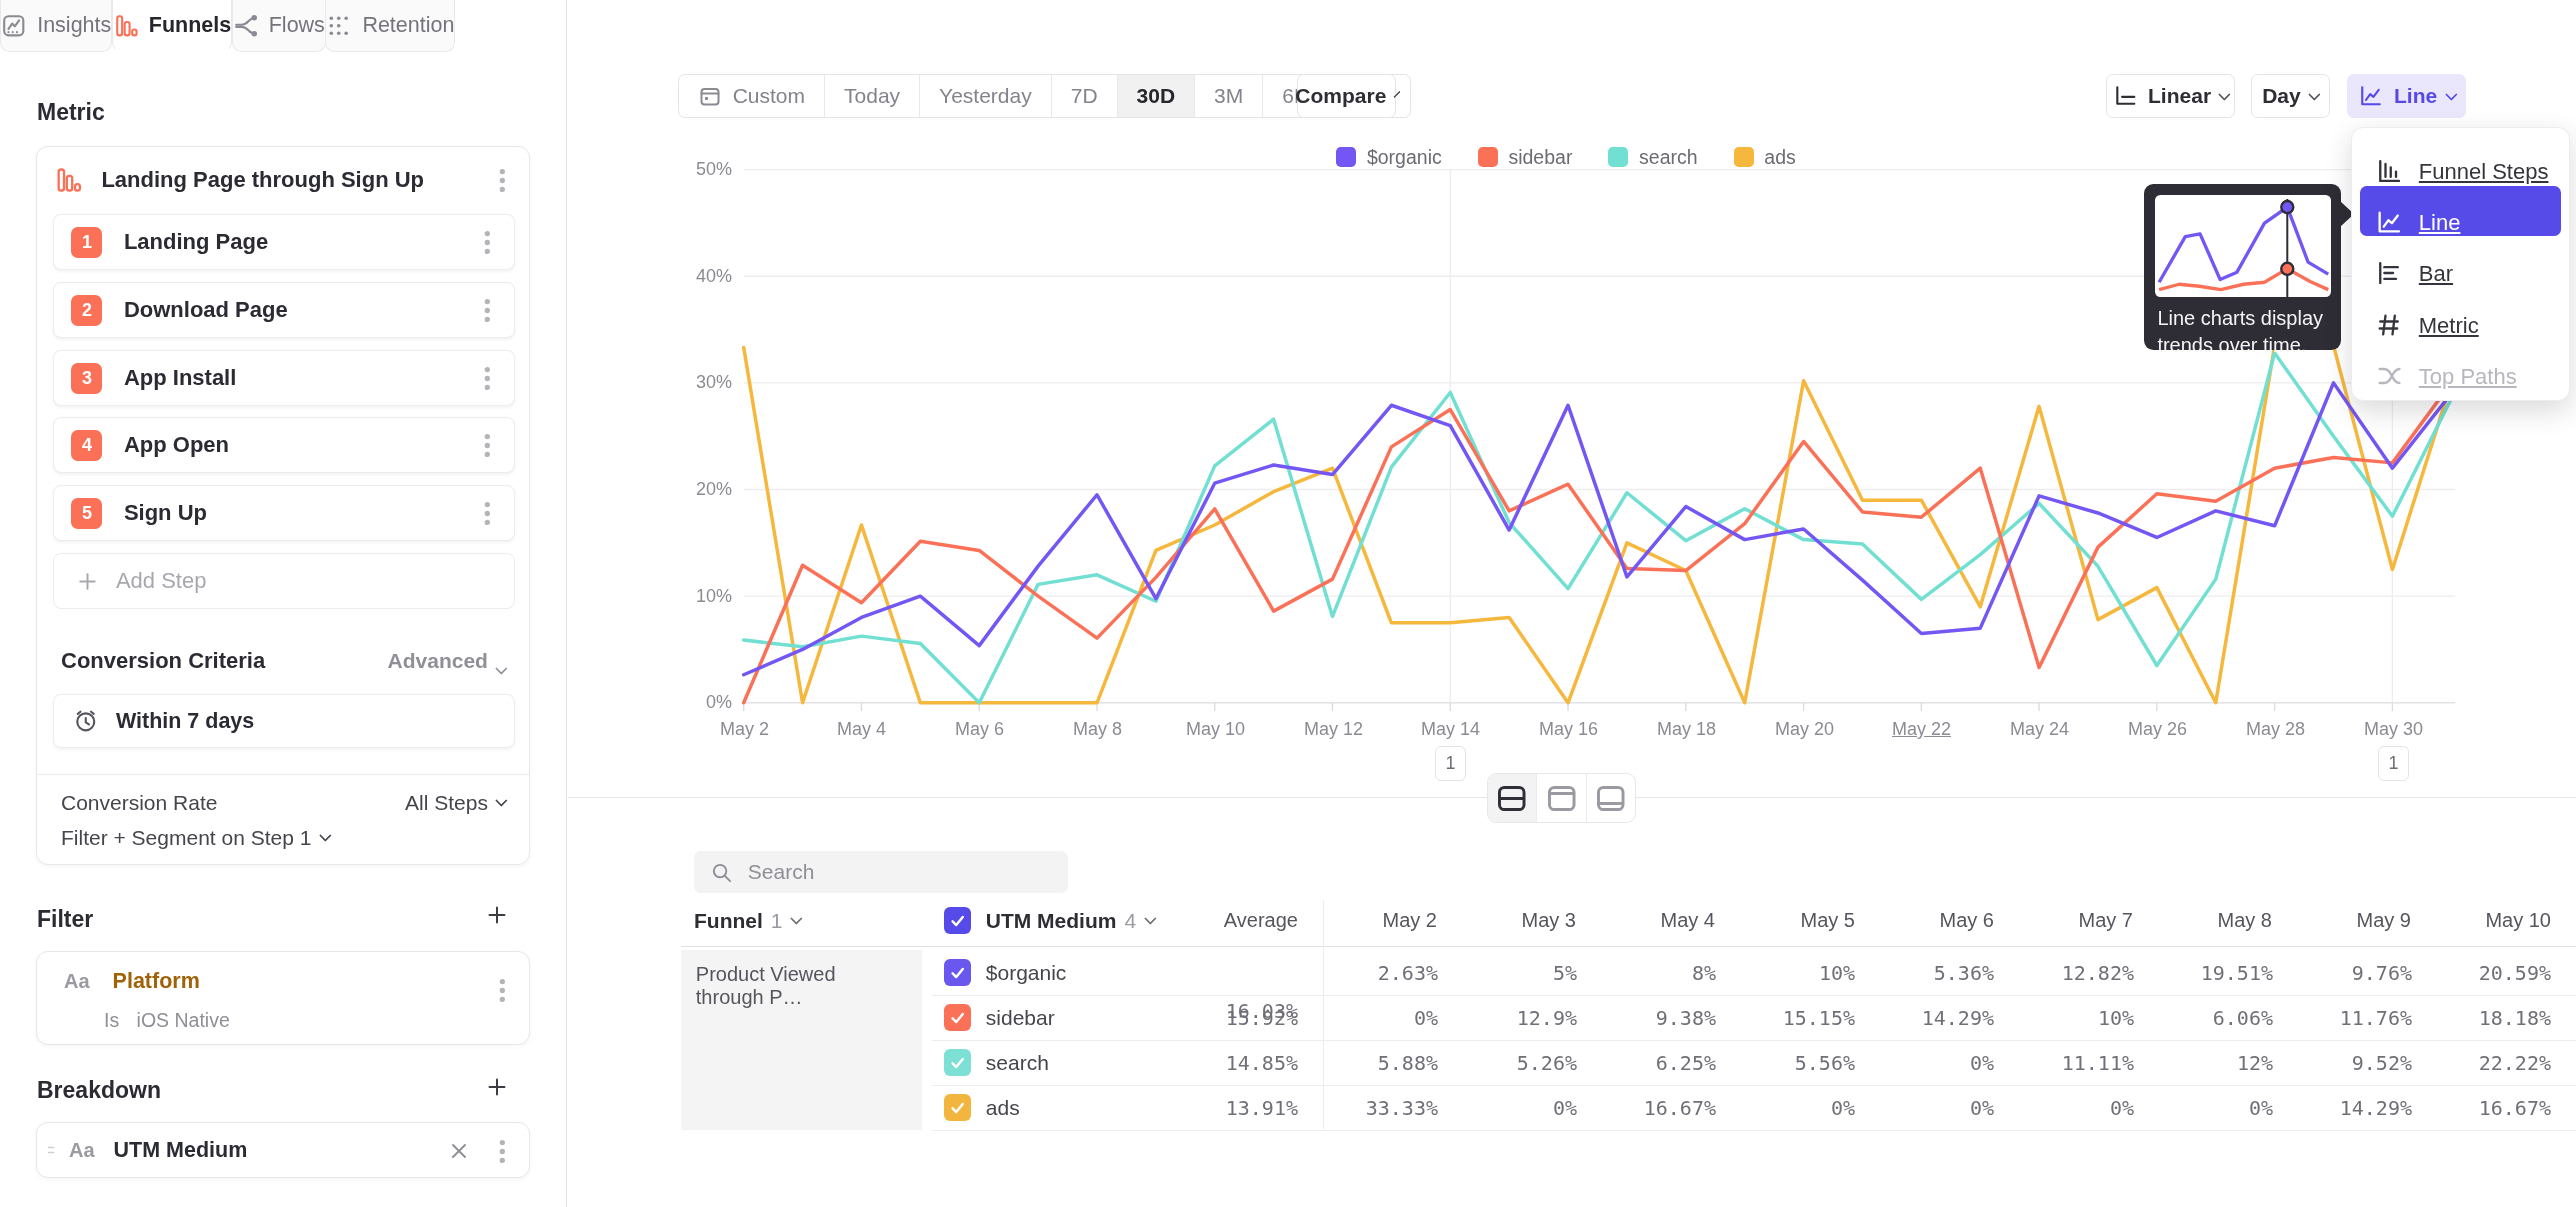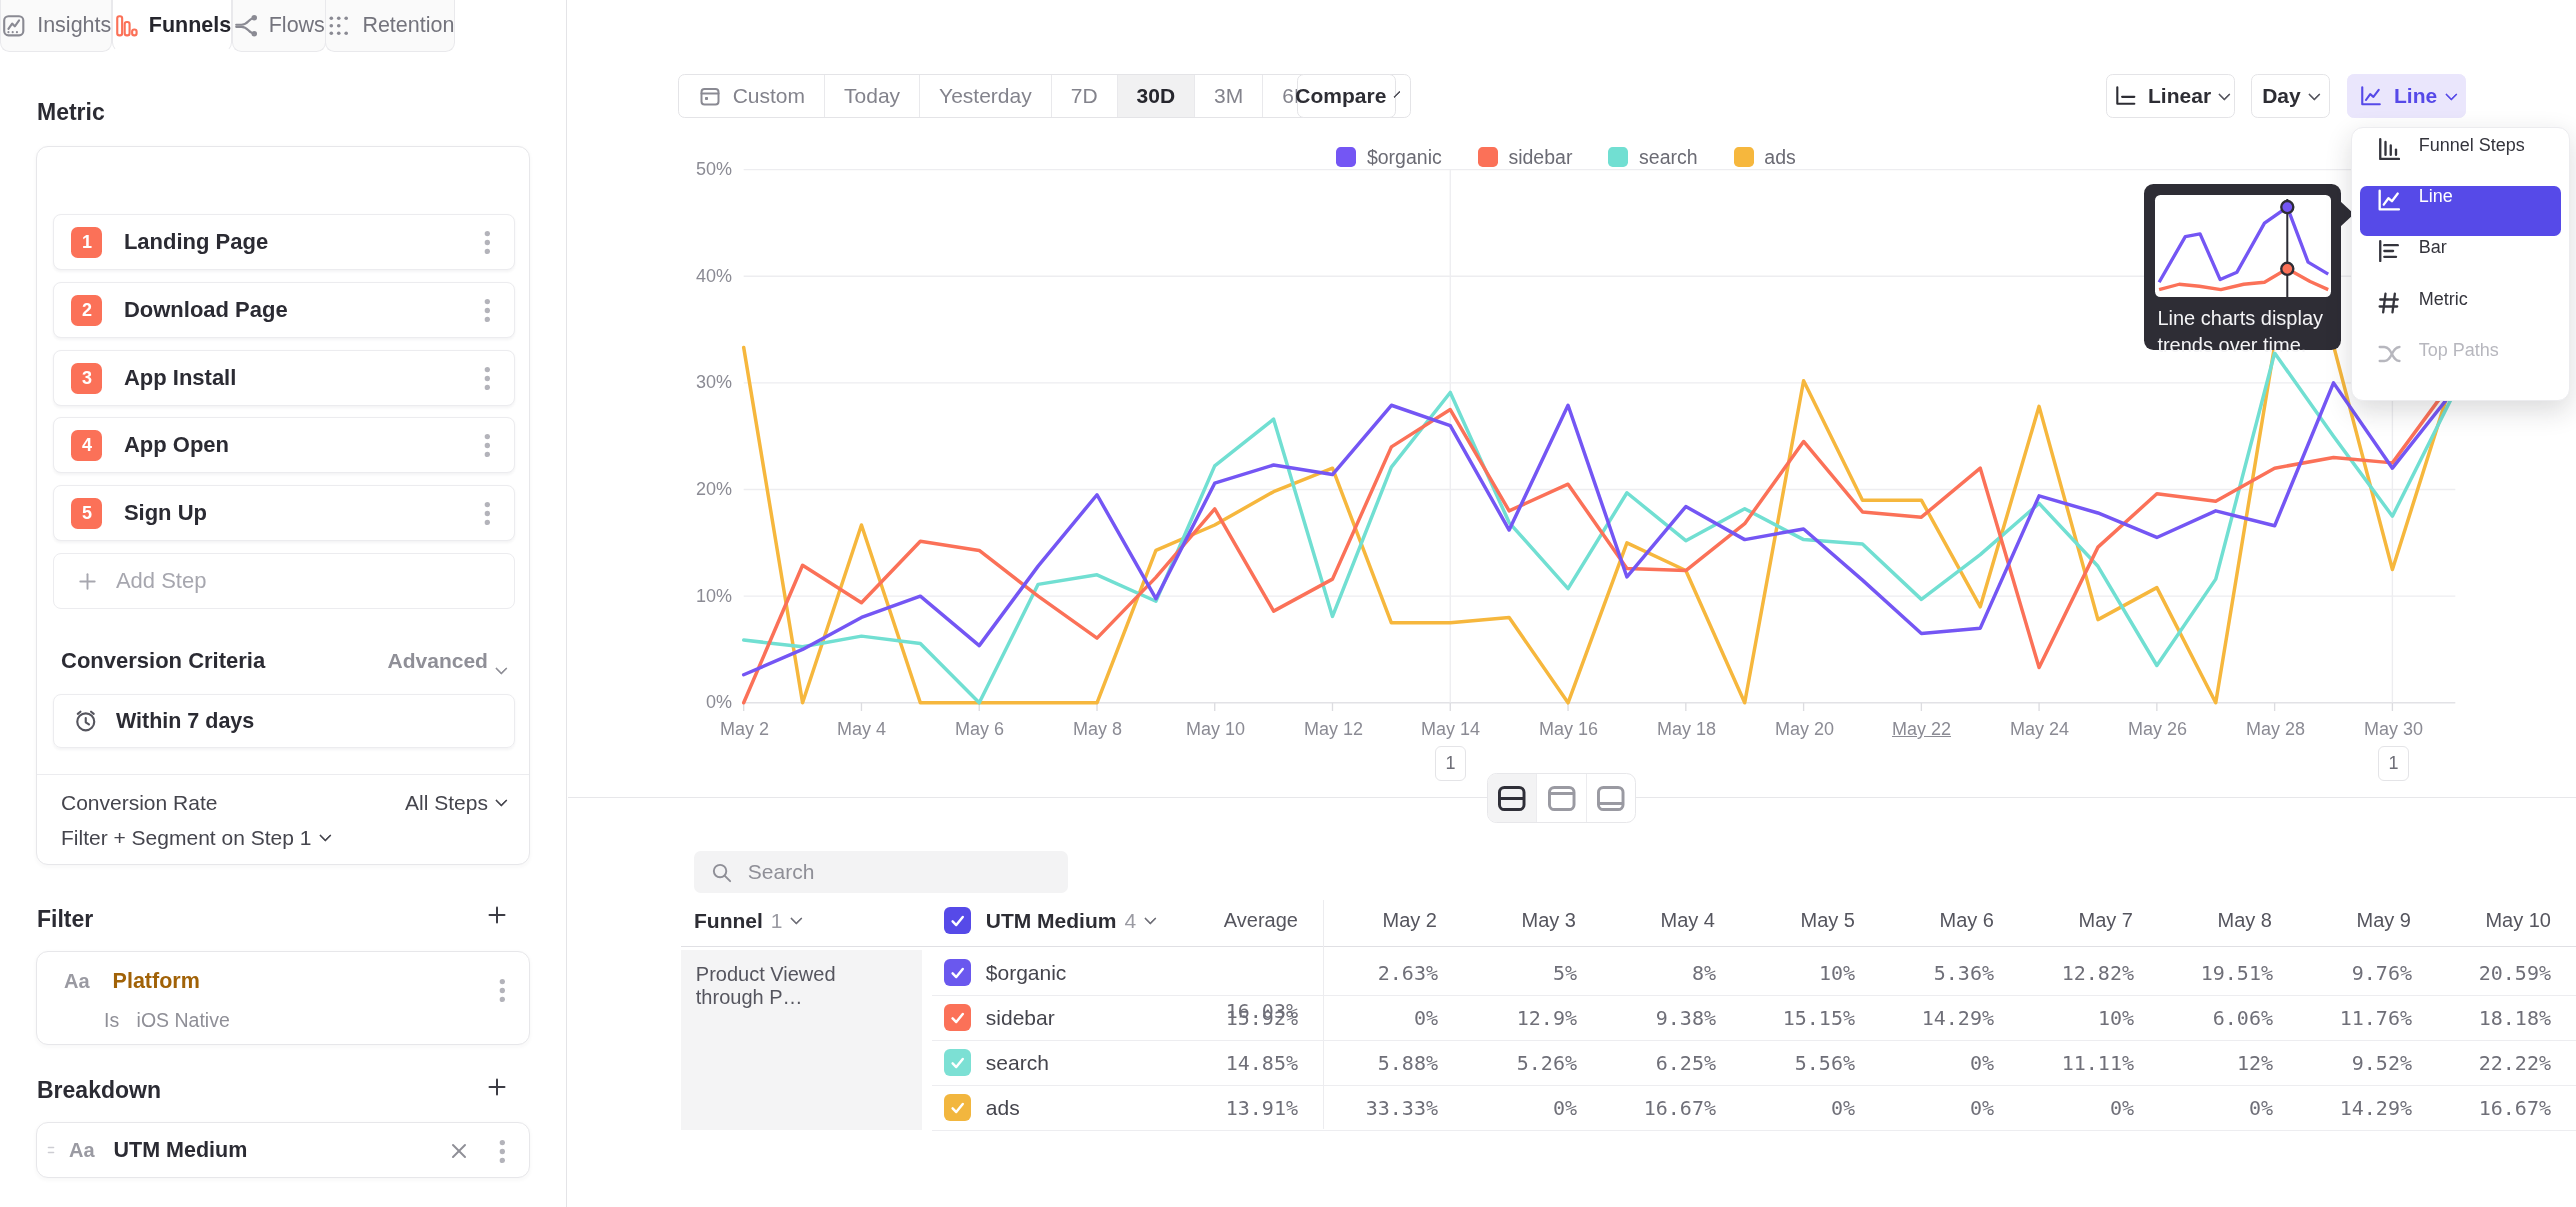--- a/index.html
+++ b/index.html
@@ -140,22 +140,22 @@
   .vborder { position:absolute; width:0.7px; background:#ececef; }
   .funnel-cell { position:absolute; left:681px; top:950px; width:241px; height:180px;
     background:#f4f4f5; font-size:20px; color:#55555e; padding:13.4px 14.8px; }
   .row-label { position:absolute; display:flex; align-items:center; height:45px;
     font-size:21px; color:#45454d; }
 
   
   .menu { position:absolute; left:2351px; top:127px; width:219px; height:274px;
     background:#fff; border:0.7px solid #ececef; border-radius:12px;
     box-shadow:0 9.4px 27px rgba(30,30,40,.16); padding:6.7px 8px; z-index:30; }
-  .menu-item { position:relative; height:50px; border-radius:6.7px; display:flex; align-items:flex-start;
-    font-size:18px; color:#34343c; font-weight:500; cursor:pointer; margin-bottom:1.3px; }
+  .menu-item { position:relative; height:50px; border-radius:6.7px; display:flex; align-items:flex-end;
+    font-size:22px; color:#34343c; font-weight:500; cursor:pointer; margin-bottom:1.3px;text-decoration:underline; }
   .menu-item .micon { width:28px; height:28px; margin:0 16px 0 14.8px; color:#34343c; }
   .menu-item.selected { background:#564ae8; color:#fff; }
   .menu-item.selected .micon { color:#fff; }
   .menu-item.disabled { color:#b7b7be; cursor:default; }
   .menu-item.disabled .micon { color:#b7b7be; }
 
   
   .tooltip { position:absolute; left:2144px; top:184px; width:197px; height:166px;
     background:#2e2d35; border-radius:9.4px; z-index:29; }
   .tooltip-arrow { position:absolute; right:-13.4px; top:17.4px; width:0; height:0;
@@ -219,20 +219,37 @@
               <circle cx="19" cy="19" r="1.7" fill="currentColor" stroke="none"></circle>
             </svg>
           </span>
         <span>Retention</span>
       </div>
     </div>
 
     <div class="side-heading" style="top:99px;">Metric</div>
 
     <div class="card metric-card">
+      <div class="metric-header">
+        <span class="micon">
+            <svg viewBox="0 0 24 24" fill="none" stroke="currentColor" stroke-width="2" stroke-linecap="round" stroke-linejoin="round">
+              <rect x="4" y="3" width="4.6" height="18" rx="2"></rect>
+              <rect x="11" y="8.5" width="4.6" height="12.5" rx="2"></rect>
+              <rect x="18" y="15.5" width="4.2" height="5.5" rx="2"></rect>
+            </svg>
+          </span>
+        <span class="metric-title">Landing Page through Sign Up</span>
+        <span class="kebab">
+            <svg viewBox="0 0 6 24" fill="currentColor">
+              <circle cx="3" cy="4" r="2.4"></circle>
+              <circle cx="3" cy="12" r="2.4"></circle>
+              <circle cx="3" cy="20" r="2.4"></circle>
+            </svg>
+          </span>
+      </div>
       <div id="steps-container">
           <div class="step-row" style="top: 67px;">
             <span class="step-badge">1</span>
     <span class="step-label">Landing Page</span>
     <span class="kebab">
               <svg viewBox="0 0 6 24" fill="currentColor">
                 <circle cx="3" cy="4" r="2.4"></circle>
                 <circle cx="3" cy="12" r="2.4"></circle>
                 <circle cx="3" cy="20" r="2.4"></circle>
               </svg>

